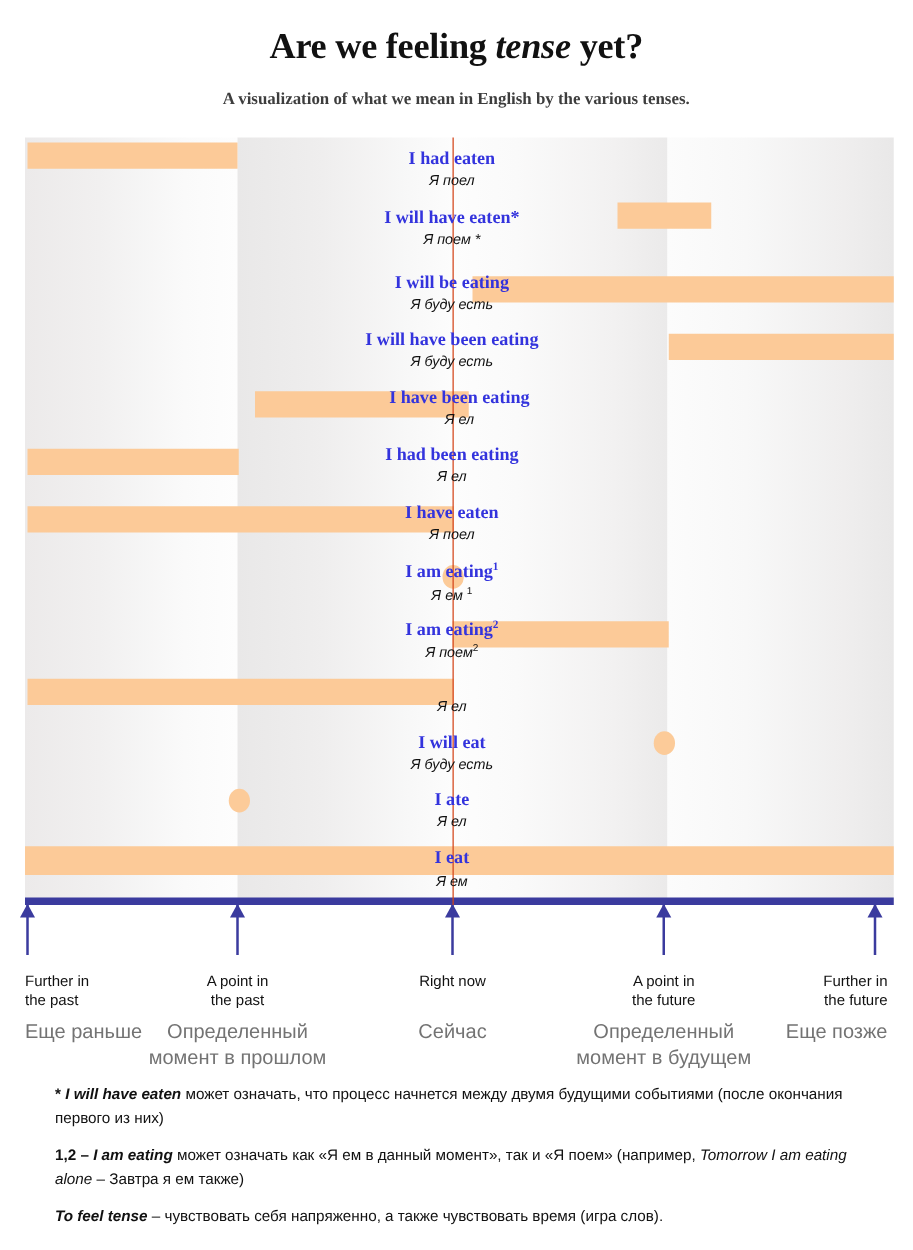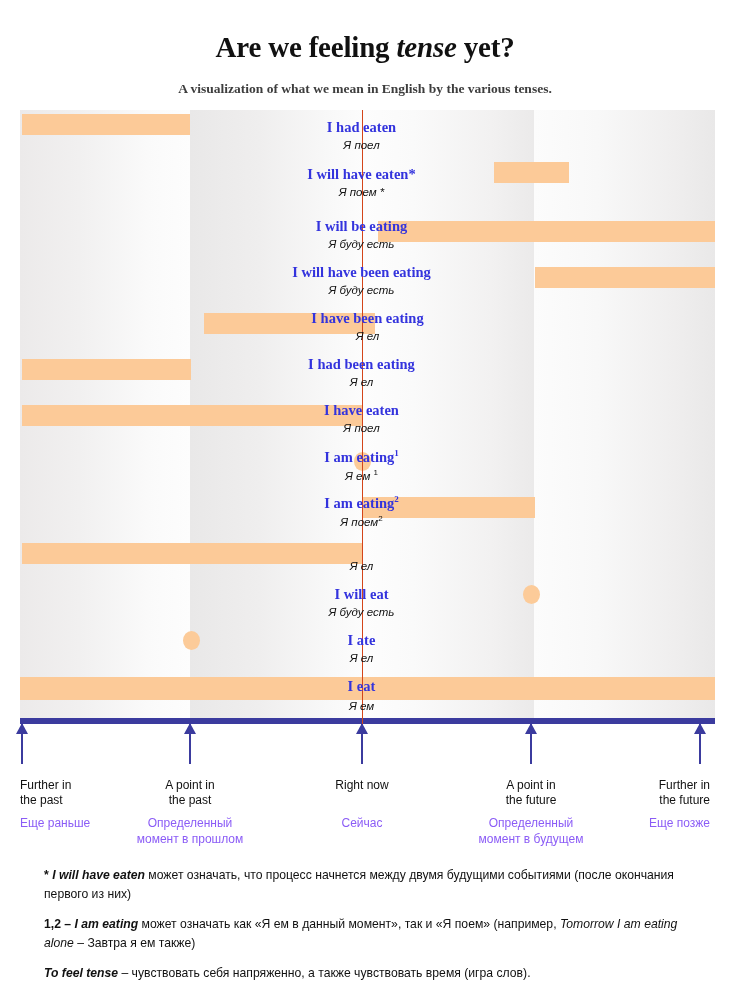--- a/index.html
+++ b/index.html
@@ -6,21 +6,21 @@
   html, body { margin:0; padding:0; }
   body {
     width:730px; height:1000px;
     background:#ffffff;
     font-family:"Liberation Sans", sans-serif;
     position:relative;
     overflow:hidden;
   }
 
   
-  #header { padding-top:32px; text-align:center; }
+  #header { padding-top:22px; text-align:center; }
   #title {
     font-family:"Liberation Serif", serif;
     font-size:29px; font-weight:bold; color:#111111;
     letter-spacing:-0.2px; line-height:1.1;
   }
   #title .em { font-style:italic; }
   #subtitle {
     font-family:"Liberation Serif", serif;
     font-size:13.5px; font-weight:bold; color:#3d3d3d;
     margin-top:17px;
@@ -98,21 +98,21 @@
   .axlabel-en {
     position:absolute;
     width:150px; text-align:center;
     font-family:"Liberation Sans", sans-serif;
     font-size:12px; color:#111111; line-height:1.25;
   }
   .axlabel-ru {
     position:absolute;
     width:170px; text-align:center;
     font-family:"Liberation Sans", sans-serif;
-    font-size:12px; color:#8b5cf6; line-height:1.3;
+    font-size:16px; color:#737373; line-height:1.3;
   }
   .al-left  { text-align:left; }
   .al-right { text-align:right; }
 
   
   #notes {
     position:absolute;
     left:44px; top:866px; width:650px;
     font-family:"Liberation Sans", sans-serif;
     font-size:12.2px; color:#111111; line-height:1.55;

